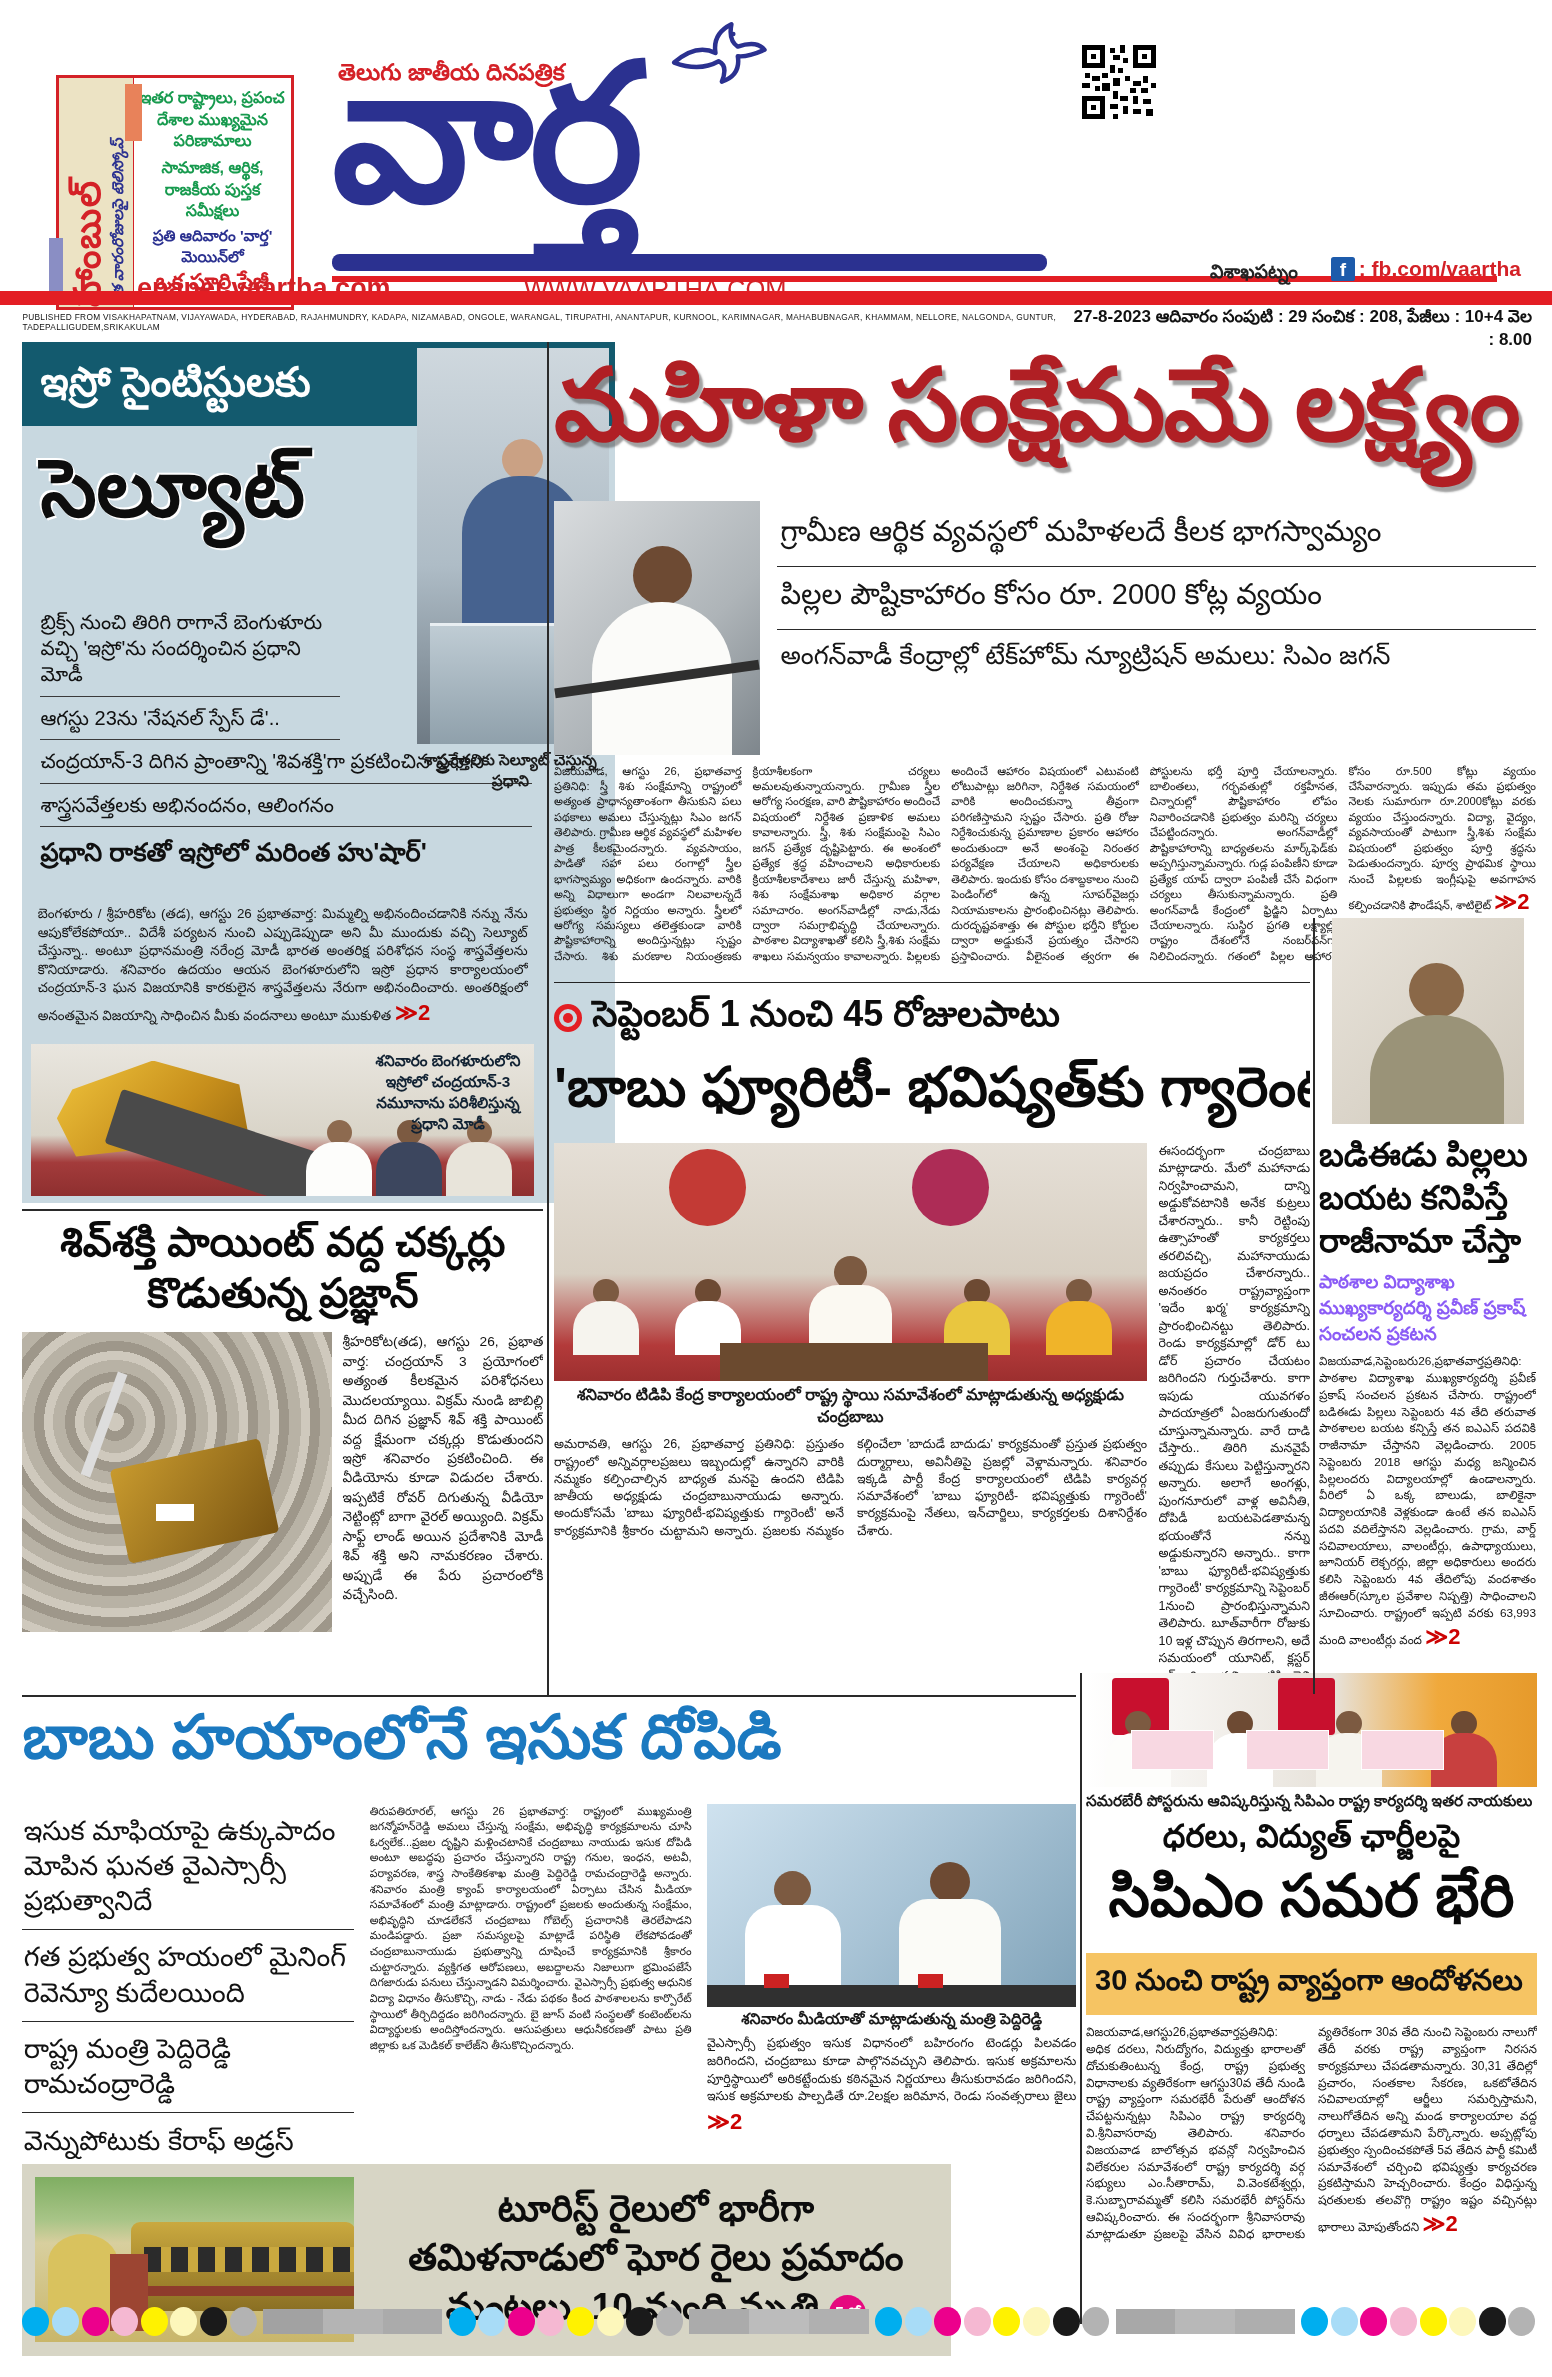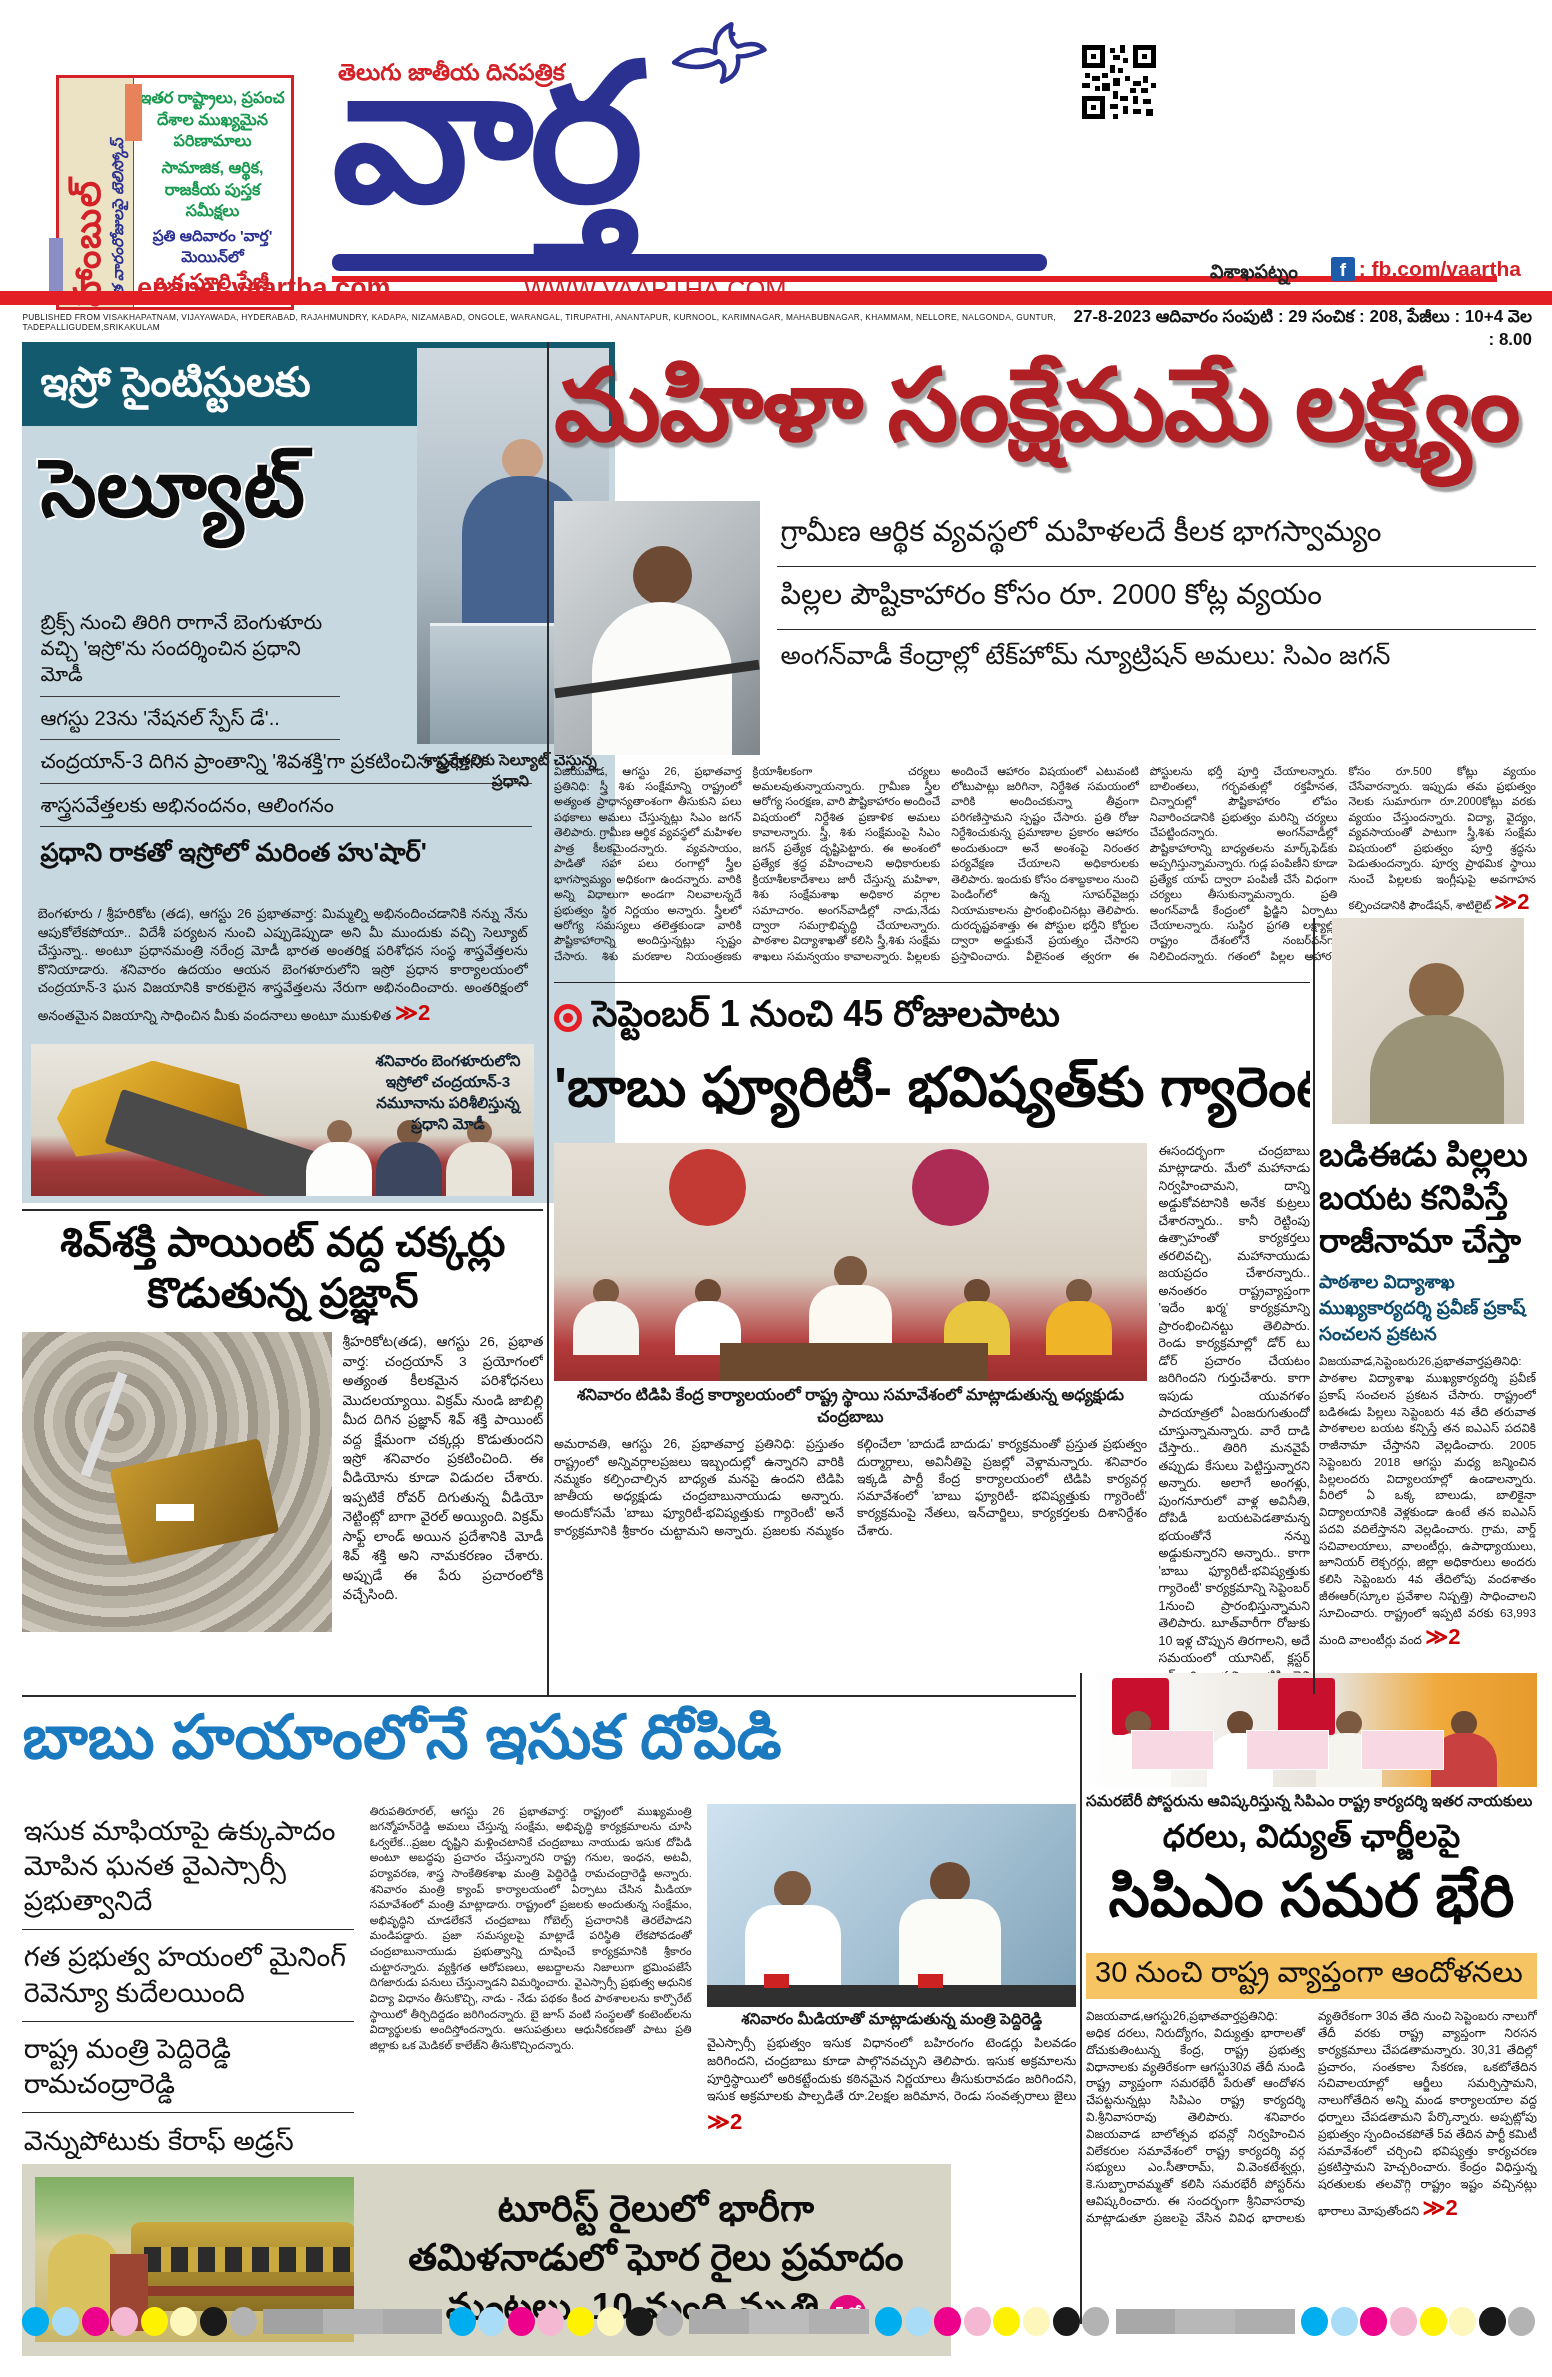--- a/index.html
+++ b/index.html
@@ -107,21 +107,21 @@
   .tdp-left { width:593px; flex:none; }
   .tdp-photo { width:593px; height:238px; }
   .tdp-cap { font-size:16px; margin:5.1px 0 6.4px; text-align:center; }
   .tdp-body2col { column-count:2; column-gap:12.8px; font-size:12.5px; line-height:1.38; height:167px; }
   .tdp-right { flex:1; font-size:12.5px; line-height:1.4; }
 
   
   .school { left:1319px; top:918px; width:217px; }
   .school-photo { width:192px; height:206px; margin:0 auto; }
   .school-h { font-size:33px; font-weight:bold; line-height:1.3; margin-top:10.2px; color:#0b0b0b; }
-  .school-sub { font-size:18.5px; font-weight:bold; line-height:1.4; margin:6.4px 0; color:#0c4a6e; }
+  .school-sub { font-size:18.5px; font-weight:bold; line-height:1.4; margin:6.4px 0; color:#8b5cf6; }
   .school-body { font-size:11.8px; line-height:1.42; height:434px; }
 
   
   .sand { left:22.4px; top:1702px; width:1054px; }
   .sand-h { font-size:61px; font-weight:bold; color:#1b79c0; white-space:nowrap; }
   .sand-flex { display:flex; gap:15.3px; margin-top:16.6px; }
   .sand-subs { width:332px; flex:none; }
   .sand-subs .sub { font-size:27px; line-height:1.3; padding:10.2px 1.3px; border-bottom:1.9px solid #2a2a2a; color:#131313; }
   .sand-body { width:322px; flex:none; font-size:11px; line-height:1.42; height:383px; }
   .sand-right { flex:1; }
@@ -134,21 +134,21 @@
   .train-photo { width:319px; height:165px; flex:none; }
   .train-heads { flex:1; text-align:center; display:flex; flex-direction:column; justify-content:center; gap:6.4px; }
   .train-h { font-size:37px; font-weight:bold; color:#0c0c0c; line-height:1.15; }
 
   
   .cpm { left:1086px; top:1673px; width:451px; }
   .cpm-photo { width:100%; height:114px; }
   .cpm-cap { font-size:15.3px; margin:5.1px 0; }
   .cpm-kick { font-size:32px; font-weight:bold; text-align:center; margin-top:3.8px; color:#0b0b0b; }
   .cpm-h { font-size:59px; font-weight:bold; text-align:center; color:#080808; white-space:nowrap; }
-  .cpm-band { background:#f6c463; font-size:29px; font-weight:normal; padding:3px 9px; margin:9px 0; white-space:nowrap; overflow:hidden; }
+  .cpm-band { background:#f6c463; font-size:29px; font-weight:bold; padding:11px 9px; margin:9px 0; white-space:nowrap; overflow:hidden; }
   .cpm-body { column-count:2; column-gap:12.8px; font-size:12px; line-height:1.4; height:275px; }
 
   
   .vrule { position:absolute; width:1.9px; background:#2a2a2a; }
   .hrule { position:absolute; height:1.9px; background:#2a2a2a; }
 
   
   .strip { left:22.4px; top:2307px; width:1513px; height:29px; display:flex; align-items:center; gap:6.4px; }
   .dotg { display:flex; gap:2.6px; }
   .dot { width:27px; height:29px; border-radius:50%; }

